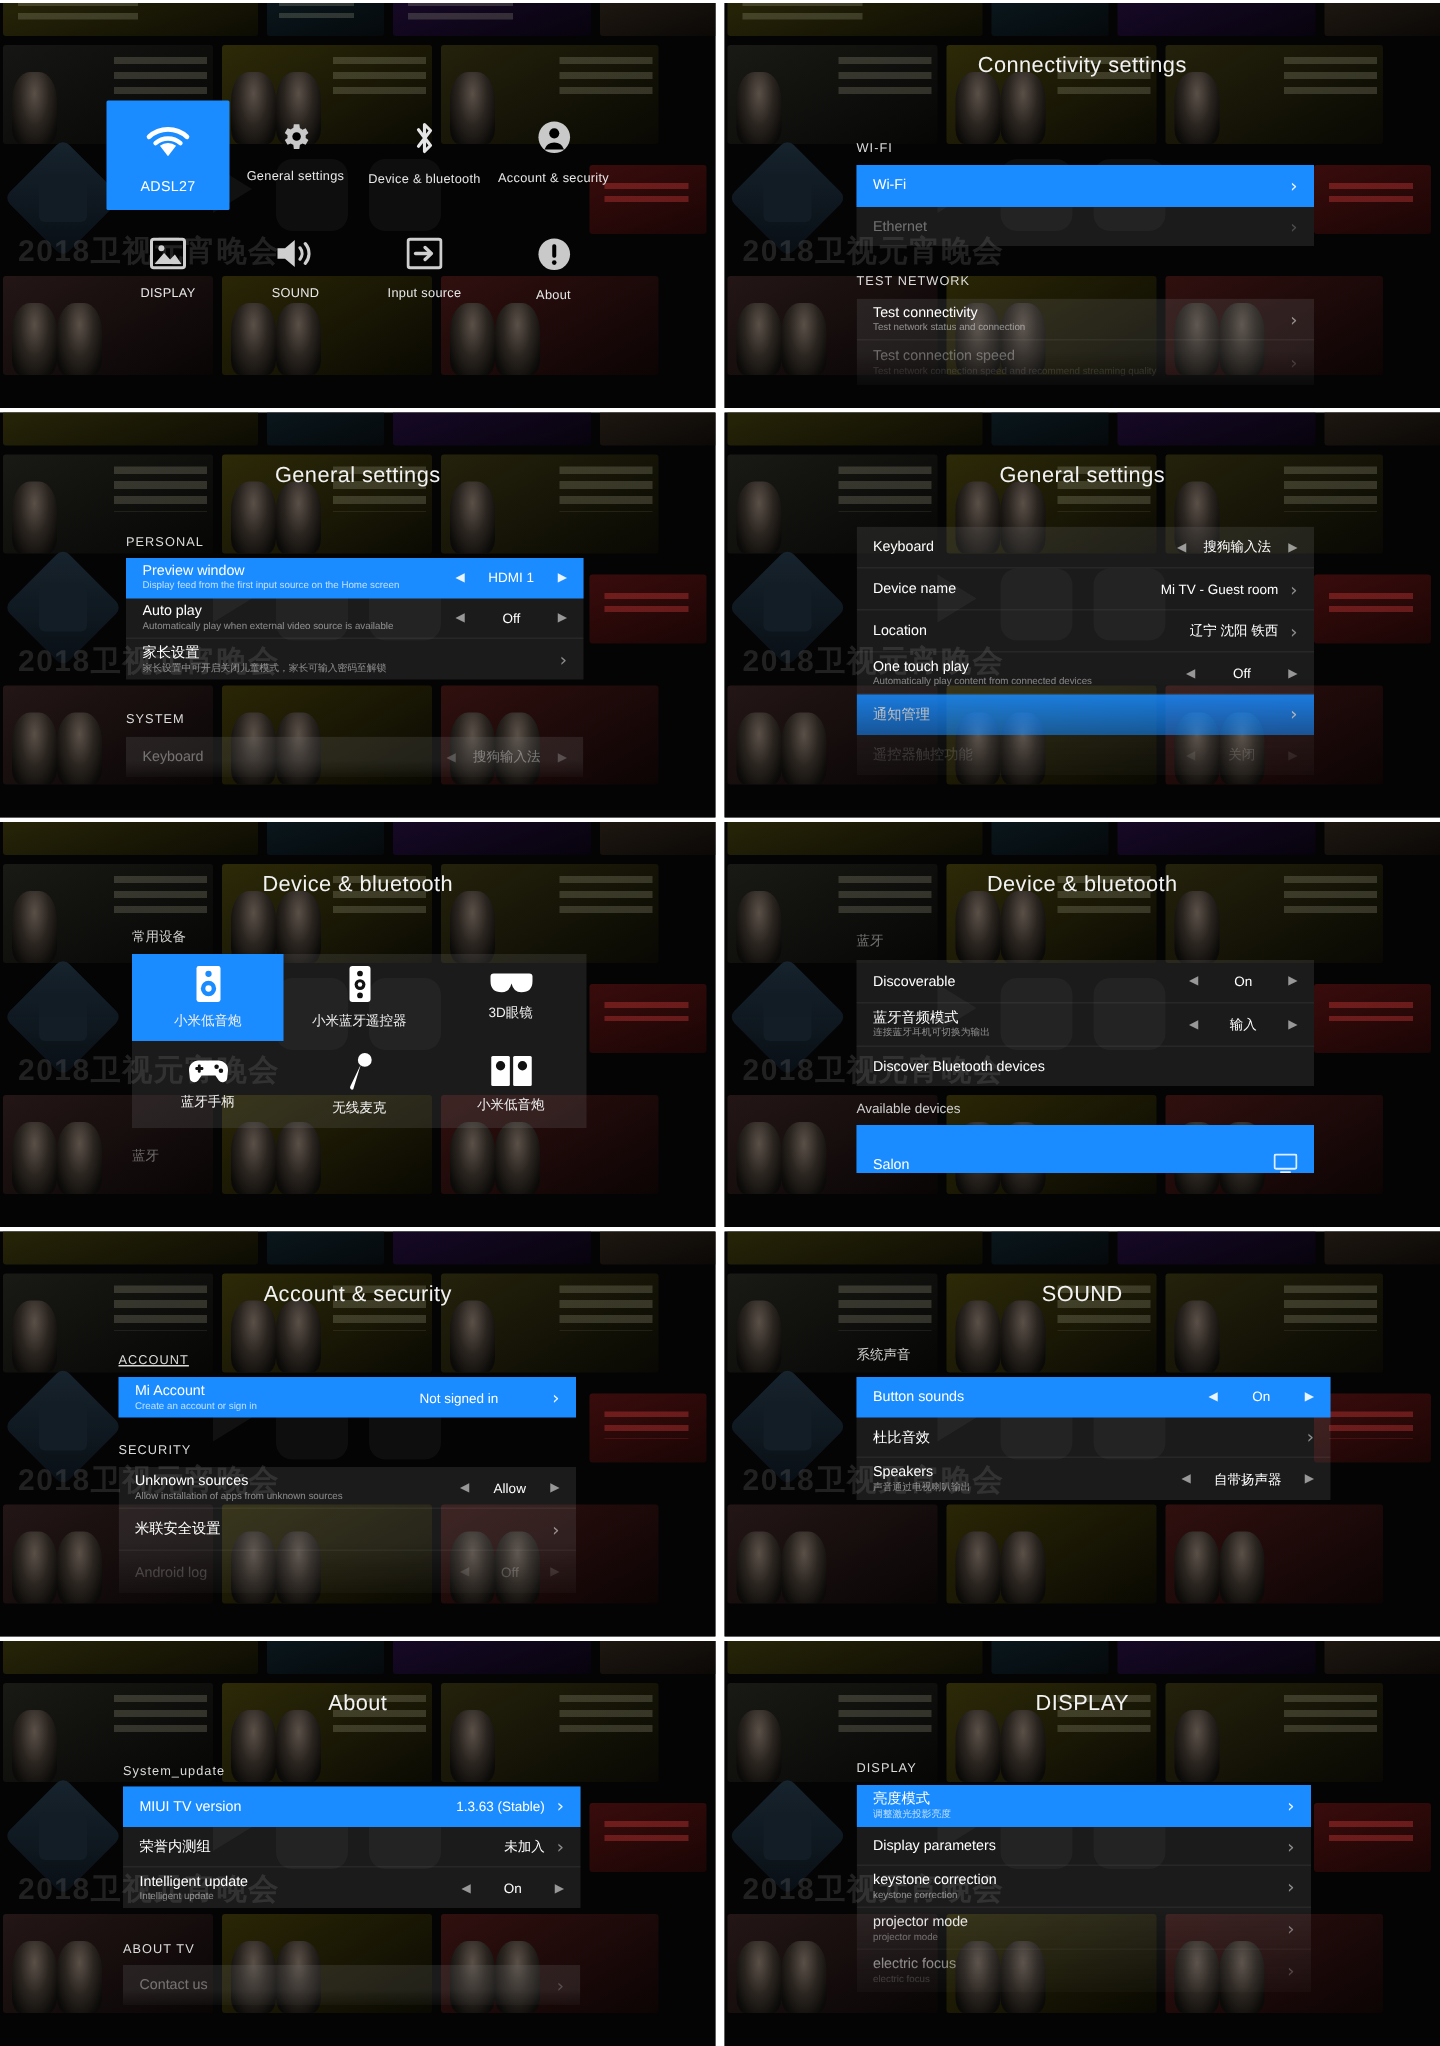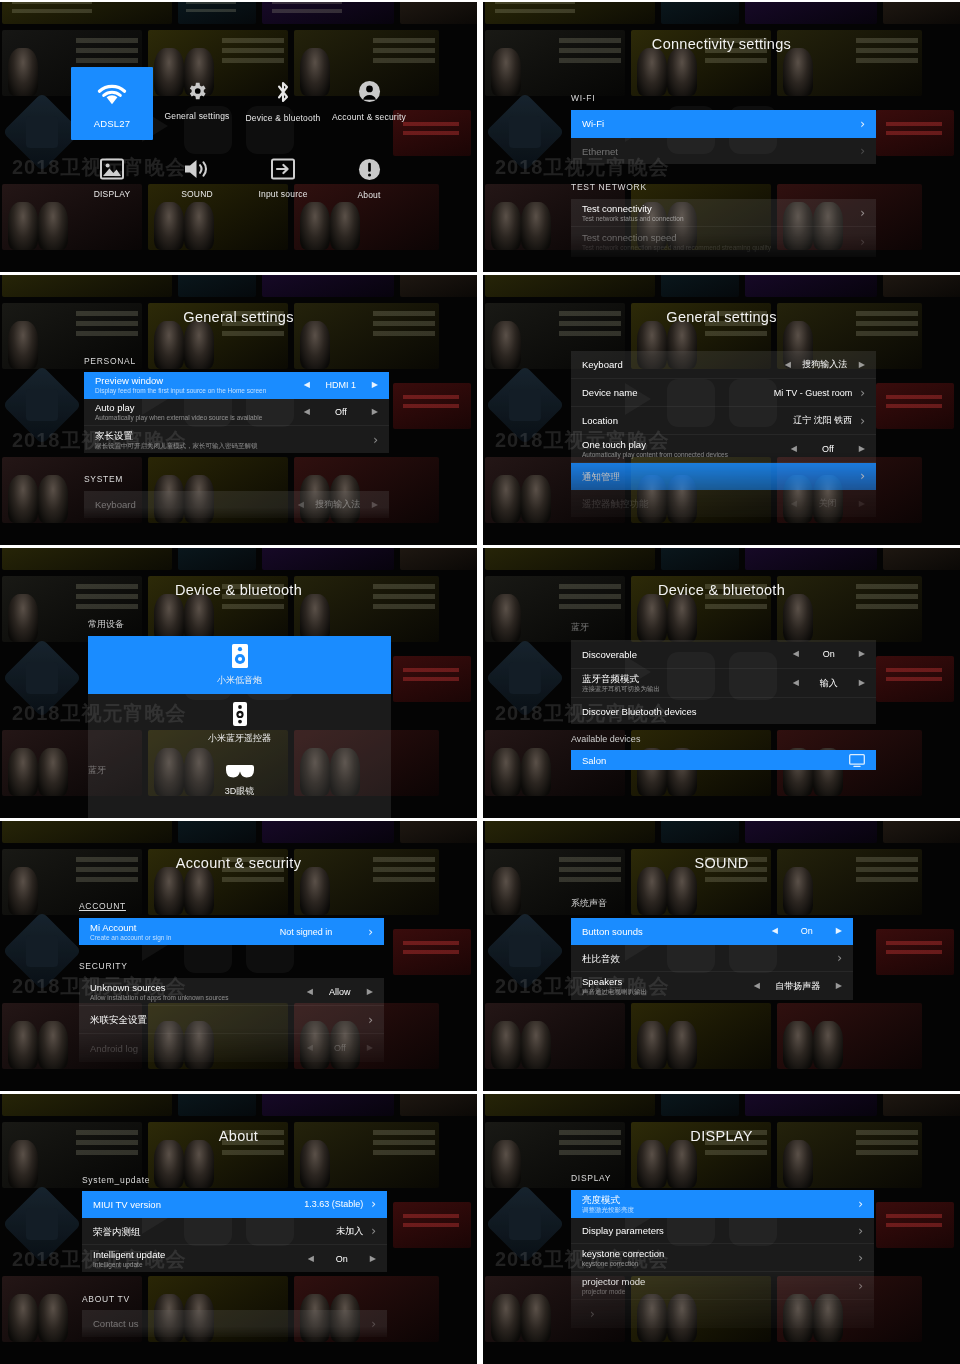--- a/index.html
+++ b/index.html
@@ -91,21 +91,21 @@
   .row.hl .arr, .row.hl .chev { color:rgba(255,255,255,.9); }
   .row.dim .ttl { color:rgba(230,230,230,.42); }
   .row.dim .val { color:rgba(230,230,230,.42); }
   .row.dim .sub { color:rgba(230,230,230,.25); }
   .row.dim .arr,.row.dim .chev { color:rgba(255,255,255,.22); }
   .fade-bottom { -webkit-mask-image:linear-gradient(to bottom,#000 60%,rgba(0,0,0,.28) 100%);
                  mask-image:linear-gradient(to bottom,#000 60%,rgba(0,0,0,.28) 100%); }
 
   
   .devgrid { position:absolute; z-index:6; display:grid;
-      grid-template-columns:repeat(1,1fr); grid-auto-rows:58px;
+      grid-template-columns:repeat(3,1fr); grid-auto-rows:58px;
       background:rgba(120,120,120,.20); }
   .dev { display:flex; flex-direction:column; align-items:center; justify-content:center;
       gap:5px; position:relative; }
   .dev .dlbl { font-size:9px; color:#f0f0f0; white-space:nowrap; }
   .dev.hl { background:#1a8cff; }
   .bt-title { position:absolute; z-index:6; color:#cfcfcf; font-size:9px; }
 
   svg { display:block; }
 </style>
 </head>
@@ -726,21 +726,21 @@
       <div class="row" style="height:26px;">
         <div class="txt">
             <div class="ttl">Discover Bluetooth devices</div>
           </div>
       </div>
     </div>
 
     <div class="bt-title" style="left:88px; top:186px;">Available devices</div>
 
     <div class="list" style="left:88px; top:202px; width:305px;">
-      <div class="row hl" style="height:20px;">
+      <div class="row hl" style="height:32px;align-items:flex-end;">
         <div class="txt">
             <div class="ttl">Salon</div>
           </div>
         <span class="ic">
           <svg width="16" height="13" viewBox="0 0 16 13">
               <rect x="0.7" y="0.7" width="14.6" height="9.5" rx="1" fill="none" stroke="rgba(255,255,255,.85)" stroke-width="1.3"></rect>
               <path d="M5 12.4 H11" stroke="rgba(255,255,255,.85)" stroke-width="1.3" stroke-linecap="round"></path>
             </svg>
         </span>
       </div>
@@ -880,21 +880,21 @@
       <div class="bg-bigtext">2018卫视元宵晚会</div>
       <div class="bg-redtile"></div>
       <div class="bg-playbtn"></div>
       <div class="bg-appicon a1"></div>
       <div class="bg-appicon a2"></div>
     </div>
 
     <div class="title">SOUND</div>
     <div class="bt-title" style="left:88px; top:76px;">系统声音</div>
 
-    <div class="list" style="left:88px; top:97px; width:282px;">
+    <div class="list" style="left:88px; top:97px; width:316px;">
       <div class="row hl" style="height:27px;">
         <div class="txt">
             <div class="ttl">Button sounds</div>
           </div>
         <div class="spin">
           <span class="arr">◀</span>
           <span class="val" style="width:44px">On</span>
           <span class="arr">▶</span>
         </div>
       </div>
@@ -1076,18 +1076,22 @@
         <div class="chev">›</div>
       </div>
       <div class="row" style="height:28px;">
         <div class="txt">
           <div class="ttl">projector mode</div>
           <div class="sub">projector mode</div>
         </div>
         <div class="chev">›</div>
       </div>
       <div class="row" style="height:28px;">
+        <div class="txt">
+          <div class="ttl">electric focus</div>
+          <div class="sub">electric focus</div>
+        </div>
         <div class="chev">›</div>
       </div>
     </div>
   </div>
 
 </div>
 
 </body></html>

